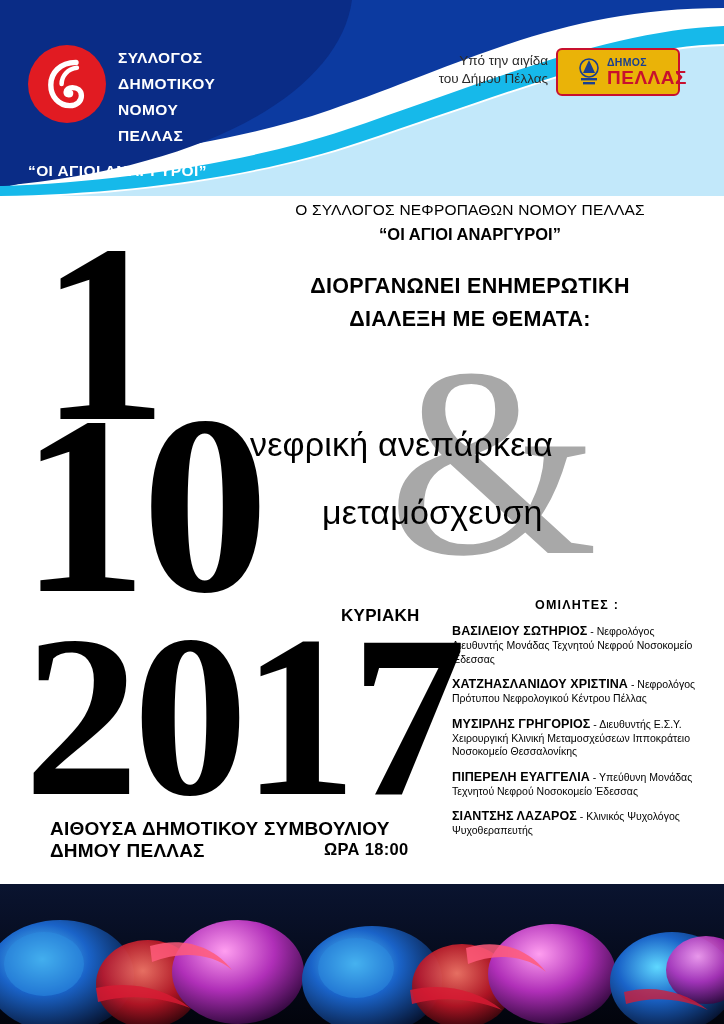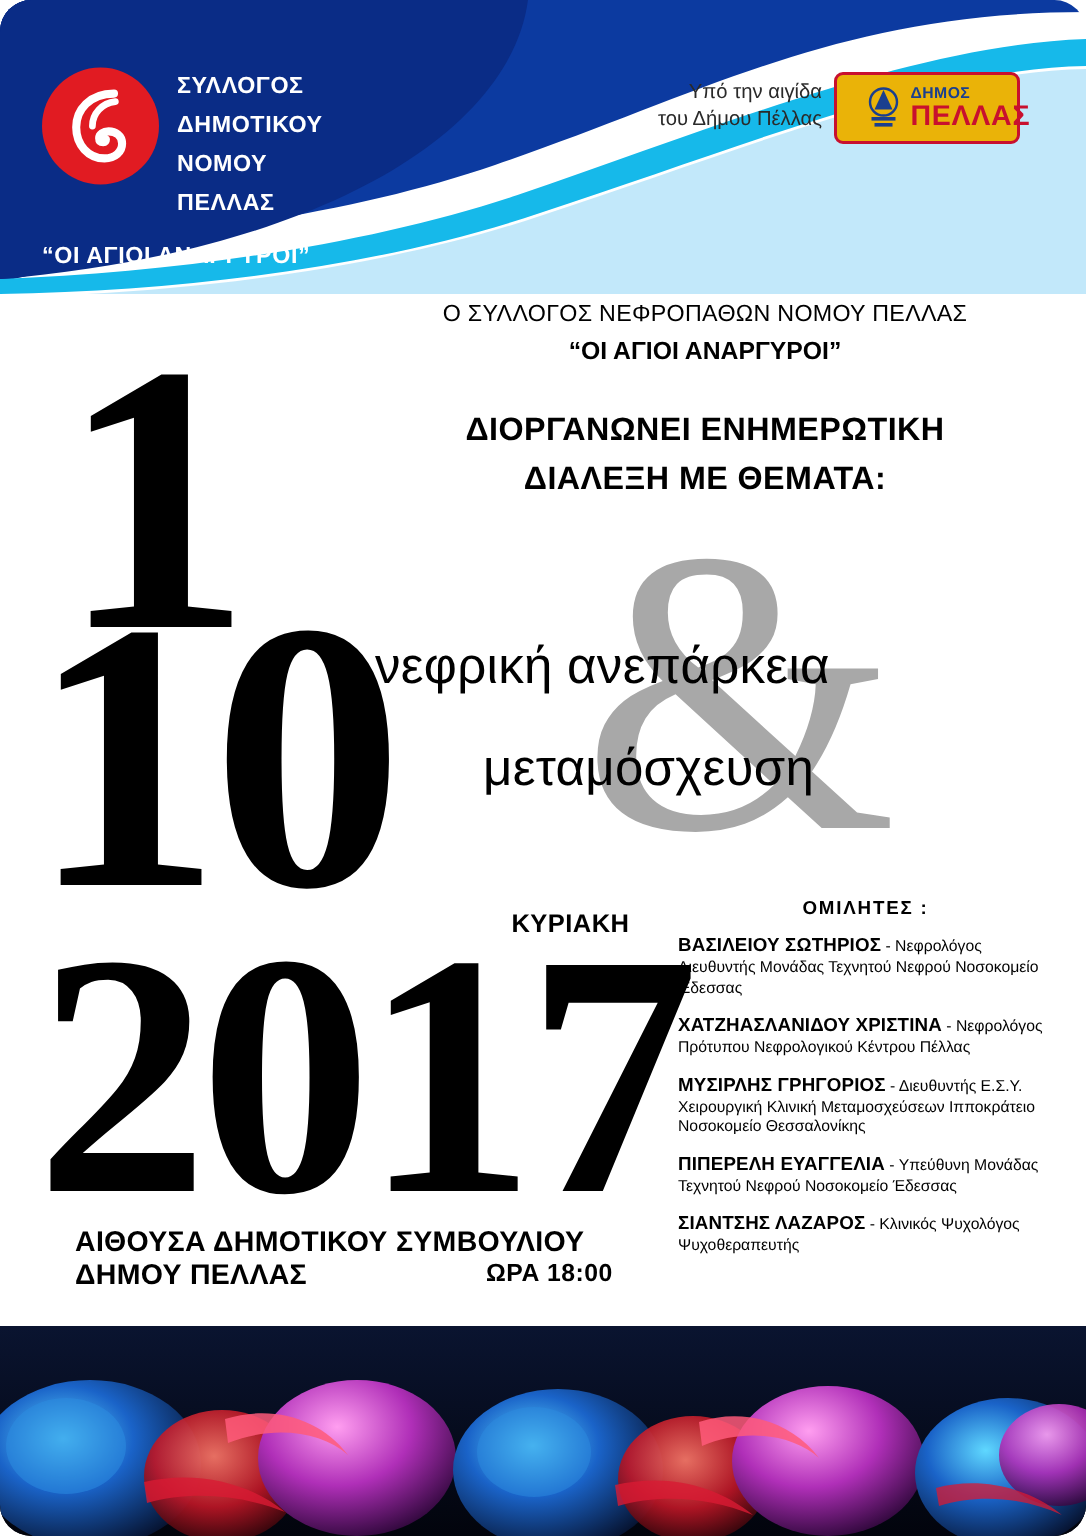--- a/index.html
+++ b/index.html
@@ -9,21 +9,20 @@
   }
   body {
     font-family: "Liberation Sans", sans-serif;
   }
   #poster {
     position: relative;
     width: 724px;
     height: 1024px;
     overflow: hidden;
     background: #ffffff;
-    border-radius: 21px;
   }
 
   
   .top-banner {
     position: absolute;
     left: 0; top: 0;
     width: 724px;
     height: 196px;
     overflow: hidden;
   }

